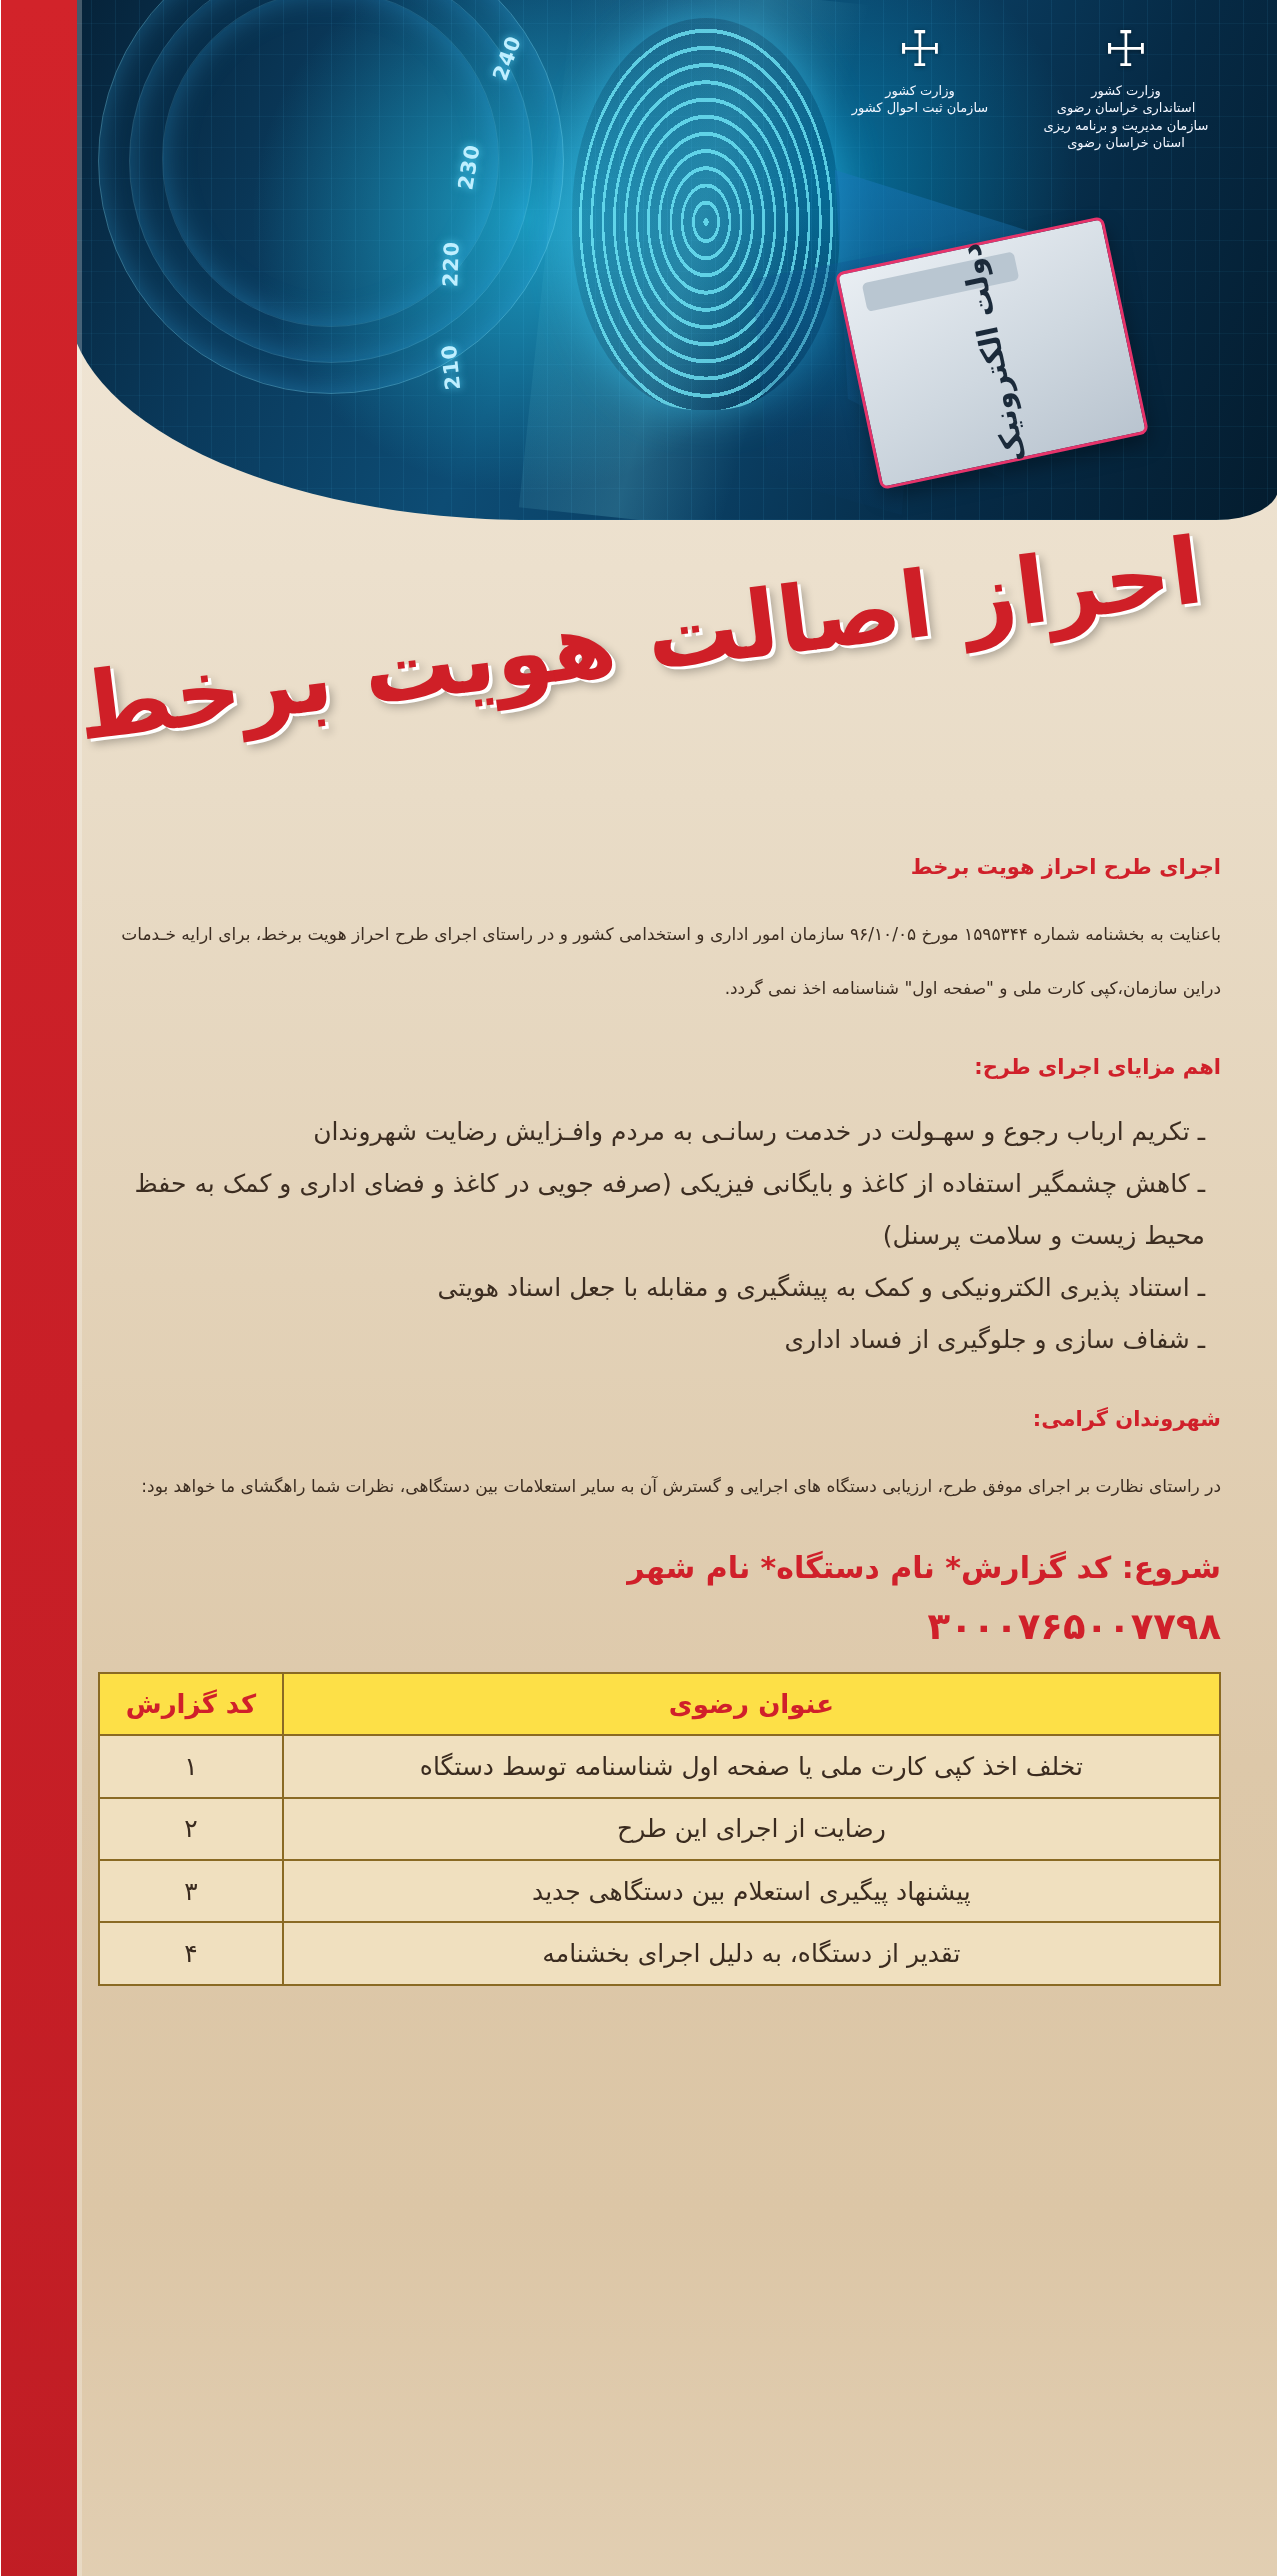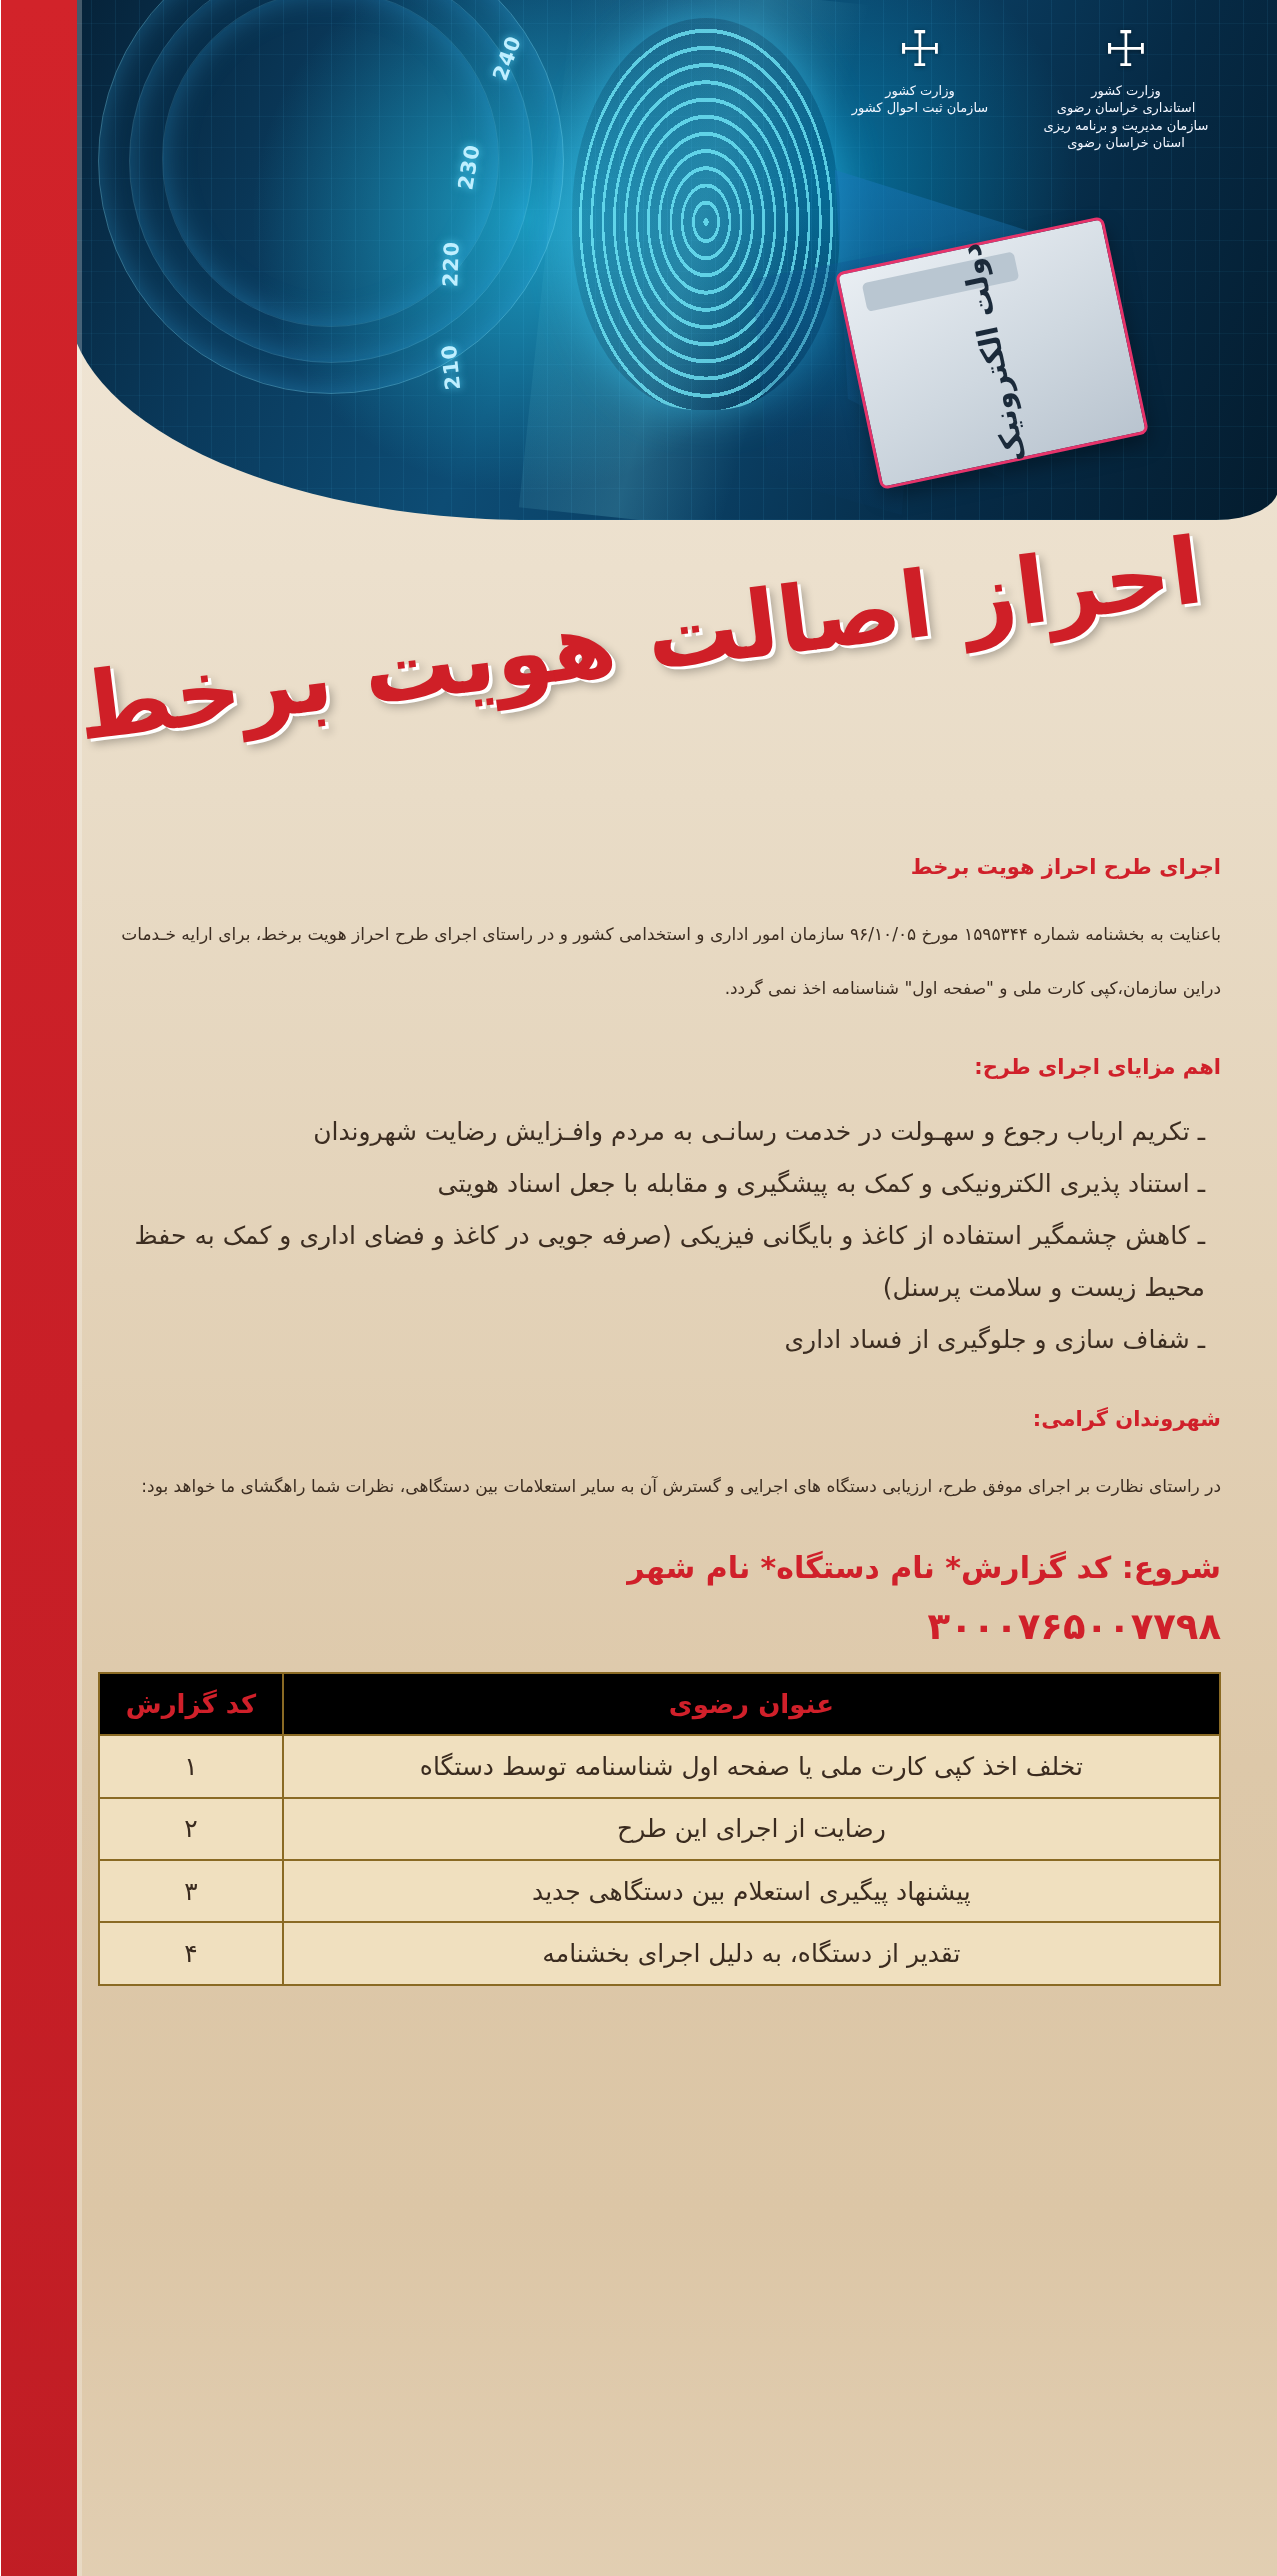--- a/index.html
+++ b/index.html
@@ -280,21 +280,21 @@
     border:2.1px solid #8a6a24;
     padding:8.2px 13.4px;
     font-size:25px;
     color:#3a2b1f;
     text-align:center;
     height:44px;
   }
   table.report-table th{
     color:#d0202a;
     font-weight:bold;
-    background:#000000;
+    background:#fde047;
     font-size:26px;
   }
   .col-code{ width:155px; }
 
   
   .footer{
     position:absolute;
     left:0; bottom:0;
     width:1278px;
     height:268px;
@@ -350,22 +350,22 @@
   </div>
 
   <div class="content">
 
     <h2 class="h-red">اجرای طرح احراز هویت برخط</h2>
     <p class="p-body">باعنایت به بخشنامه شماره ۱۵۹۵۳۴۴ مورخ ۹۶/۱۰/۰۵ سازمان امور اداری و استخدامی کشور و در راستای اجرای طرح احراز هویت برخط، برای ارایه خـدمات دراین سازمان،کپی کارت ملی و "صفحه اول" شناسنامه اخذ نمی گردد.</p>
 
     <h2 class="h-red">اهم مزایای اجرای طرح:</h2>
     <ul class="bullets">
       <li>ـ تکریم ارباب رجوع و سهـولت در خدمت رسانـی به مردم وافـزایش رضایت شهروندان</li>
+      <li>ـ کاهش چشمگیر استفاده از کاغذ و بایگانی فیزیکی (صرفه جویی در کاغذ و فضای اداری و کمک به حفظ محیط زیست و سلامت پرسنل)</li>
       <li>ـ استناد پذیری الکترونیکی و کمک به پیشگیری و مقابله با جعل اسناد هویتی</li>
-      <li>ـ کاهش چشمگیر استفاده از کاغذ و بایگانی فیزیکی (صرفه جویی در کاغذ و فضای اداری و کمک به حفظ محیط زیست و سلامت پرسنل)</li>
       <li>ـ شفاف سازی و جلوگیری از فساد اداری</li>
     </ul>
 
     <h2 class="h-red">شهروندان گرامی:</h2>
     <p class="p-body">در راستای نظارت بر اجرای موفق طرح، ارزیابی دستگاه های اجرایی و گسترش آن به سایر استعلامات بین دستگاهی، نظرات شما راهگشای ما خواهد بود:</p>
 
     <div class="start-line">شروع: کد گزارش* نام دستگاه* نام شهر</div>
 
     <div class="sms-line">
       <div class="sms-number">۳۰۰۰۷۶۵۰۰۷۷۹۸</div>

